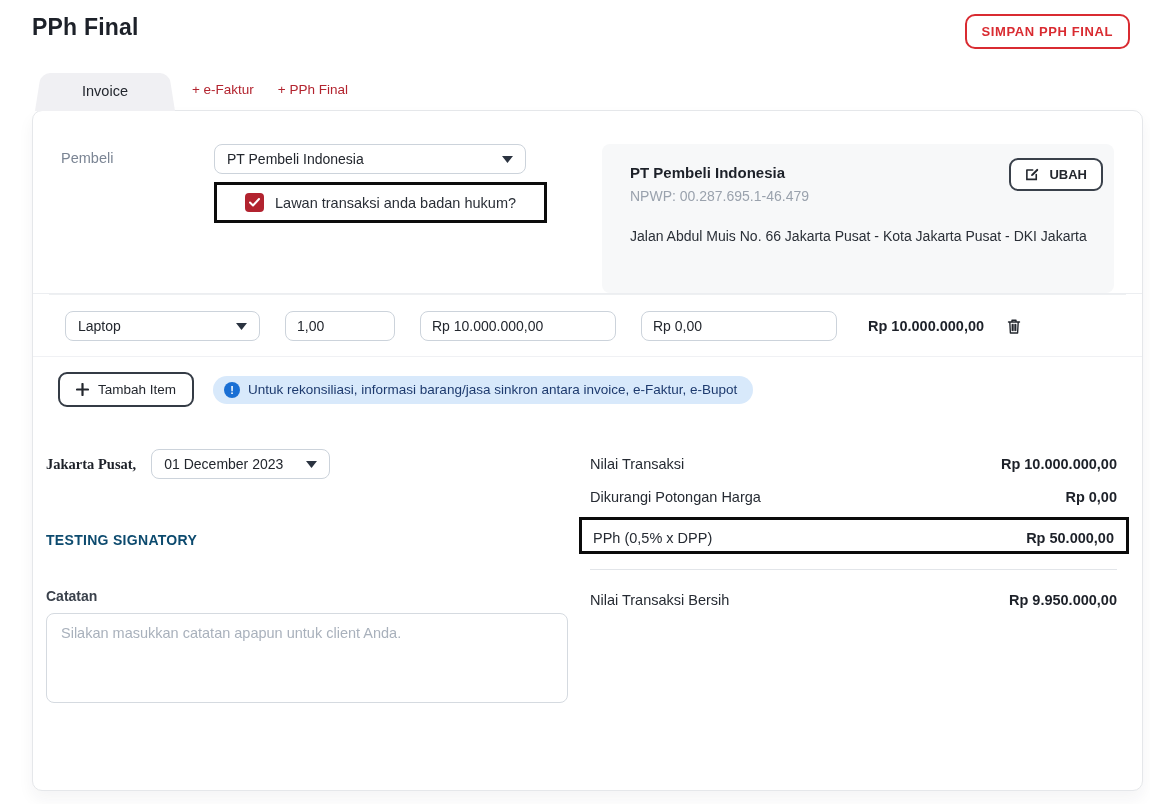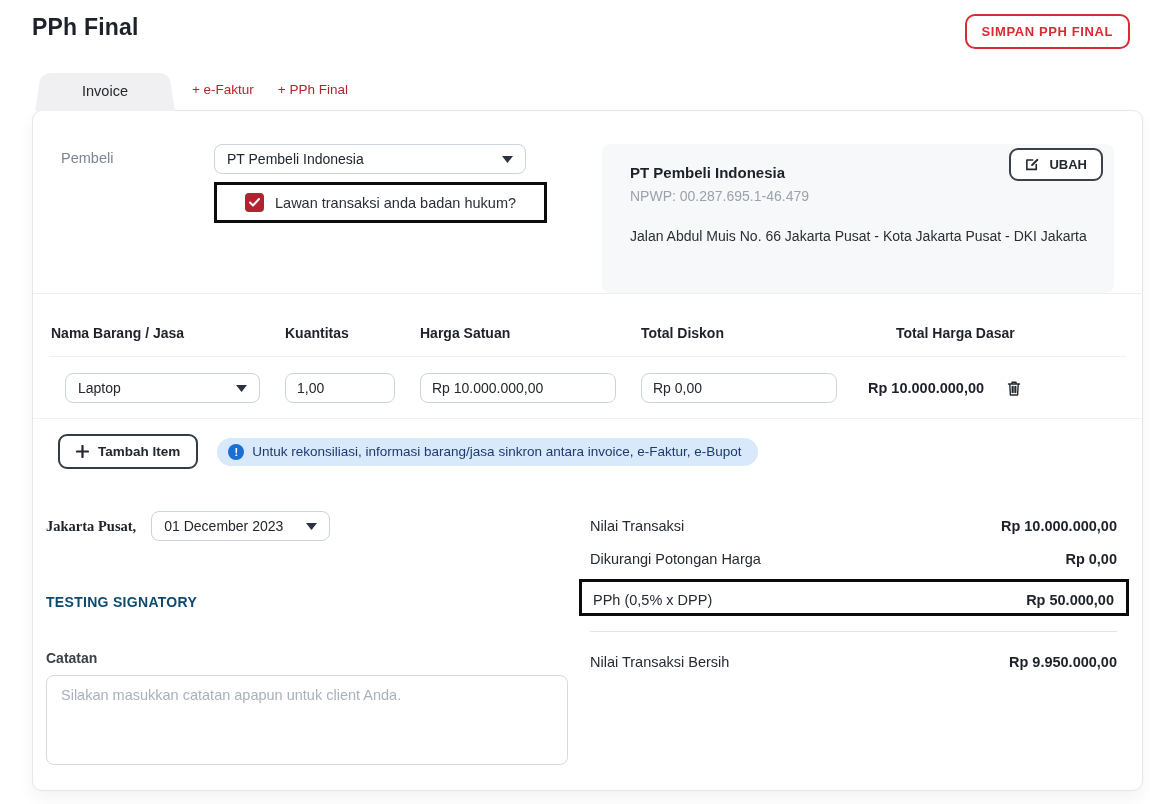--- a/index.html
+++ b/index.html
@@ -58,21 +58,21 @@
   }
   .checkbox-label { font-size:14.5px; color:#2a2f37; }
   .buyer-panel {
     position:relative; width:512px; background:#f7f8f9; border-radius:8px;
     padding:20px 120px 20px 28px; min-height:117px;
   }
   .buyer-name { font-weight:700; font-size:15px; color:#1d2129; }
   .buyer-npwp { color:#9aa2ad; font-size:14px; margin-top:7px; }
   .buyer-address { color:#2a2f37; font-size:14px; margin-top:24px; width:470px; margin-left:0; position:absolute; left:28px; right:24px; width:auto; }
   .ubah-btn {
-    position:absolute; top:4px; right:11px;
+    position:absolute; top:14px; right:11px;
     display:flex; align-items:center; gap:9px;
     background:#fff; border:2px solid #3a414b; border-radius:9px;
     padding:7px 14px; font-weight:700; font-size:13px; color:#23272e;
     cursor:pointer; font-family:inherit;
   }
   .divider-full { border-top:1px solid #eceef1; }
   
   .items-head {
     display:grid; grid-template-columns:209px 110px 196px 196px 1fr; column-gap:25px;
     padding:31px 16px 15px 18px; font-weight:700; font-size:14px; color:#1e222a;
@@ -89,21 +89,21 @@
   }
   .item-total { display:flex; align-items:center; gap:22px; padding-left:6px; }
   .item-total-value { font-weight:700; font-size:14.5px; color:#1d2129; }
   .trash { cursor:pointer; color:#23272e; display:flex; }
   .row-divider { border-top:1px solid #f0f1f4; }
   
   .add-row { display:flex; align-items:center; gap:19px; padding:15px 0 0 25px; }
   .add-btn {
     display:flex; align-items:center; gap:9px; background:#fff;
     border:2px solid #343b45; border-radius:9px; padding:8px 16px;
-    font-weight:700; font-size:13.5px; color:#23272e; cursor:pointer; font-family:inherit;
+    font-weight:400; font-size:13.5px; color:#23272e; cursor:pointer; font-family:inherit;
   }
   .info-pill {
     display:flex; align-items:center; gap:8px; background:#d8e9fb;
     border-radius:15px; padding:6px 16px 6px 11px; color:#1d3a6e; font-size:13.5px;
   }
   .info-icon {
     width:16px; height:16px; border-radius:50%; background:#1a6fd4; color:#fff;
     font-size:11px; font-weight:700; display:flex; align-items:center; justify-content:center; flex:0 0 auto;
   }
   
@@ -181,27 +181,20 @@
               <path d="M6.5 9.6l1.8-.4 5.6-5.6a1 1 0 0 0-1.4-1.4L6.9 7.8z" fill="#23272e"></path>
             </svg>
         </span>
         <span>UBAH</span>
       </button>
     </div>
   </div>
 
   <div class="divider-full"></div>
 
-  <div class="items-head">
-    <div>Nama Barang / Jasa</div>
-    <div>Kuantitas</div>
-    <div>Harga Satuan</div>
-    <div>Total Diskon</div>
-    <div class="col-total">Total Harga Dasar</div>
-  </div>
   <div class="items-divider"></div>
 
   <div class="item-row">
     <div class="select">
       <span>Laptop</span>
       <span class="caret">
         <svg width="11" height="7" viewBox="0 0 11 7">
             <path d="M0 0h11L5.5 7z" fill="#2b3340"></path>
           </svg>
       </span>

